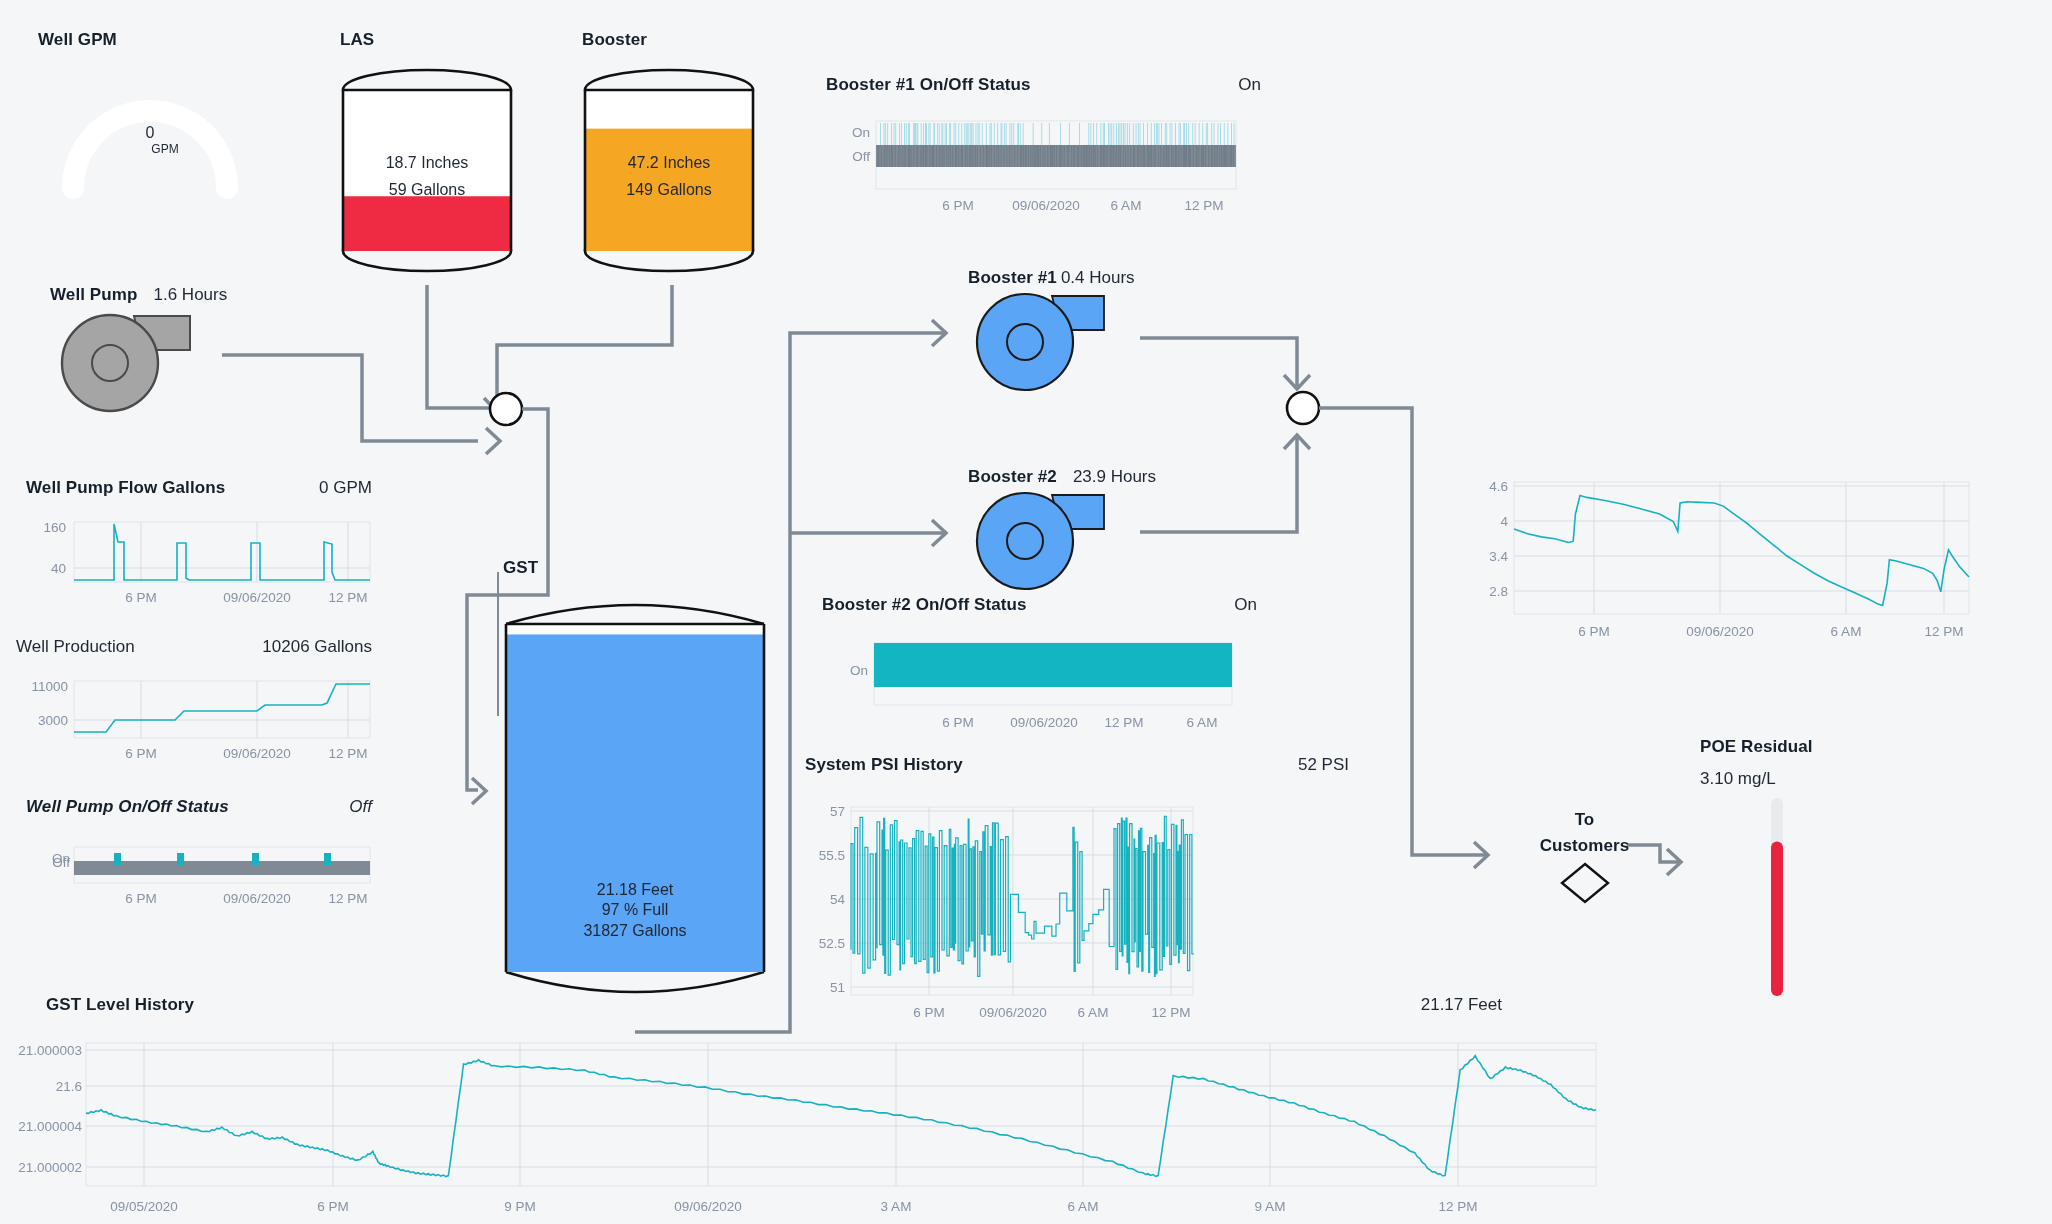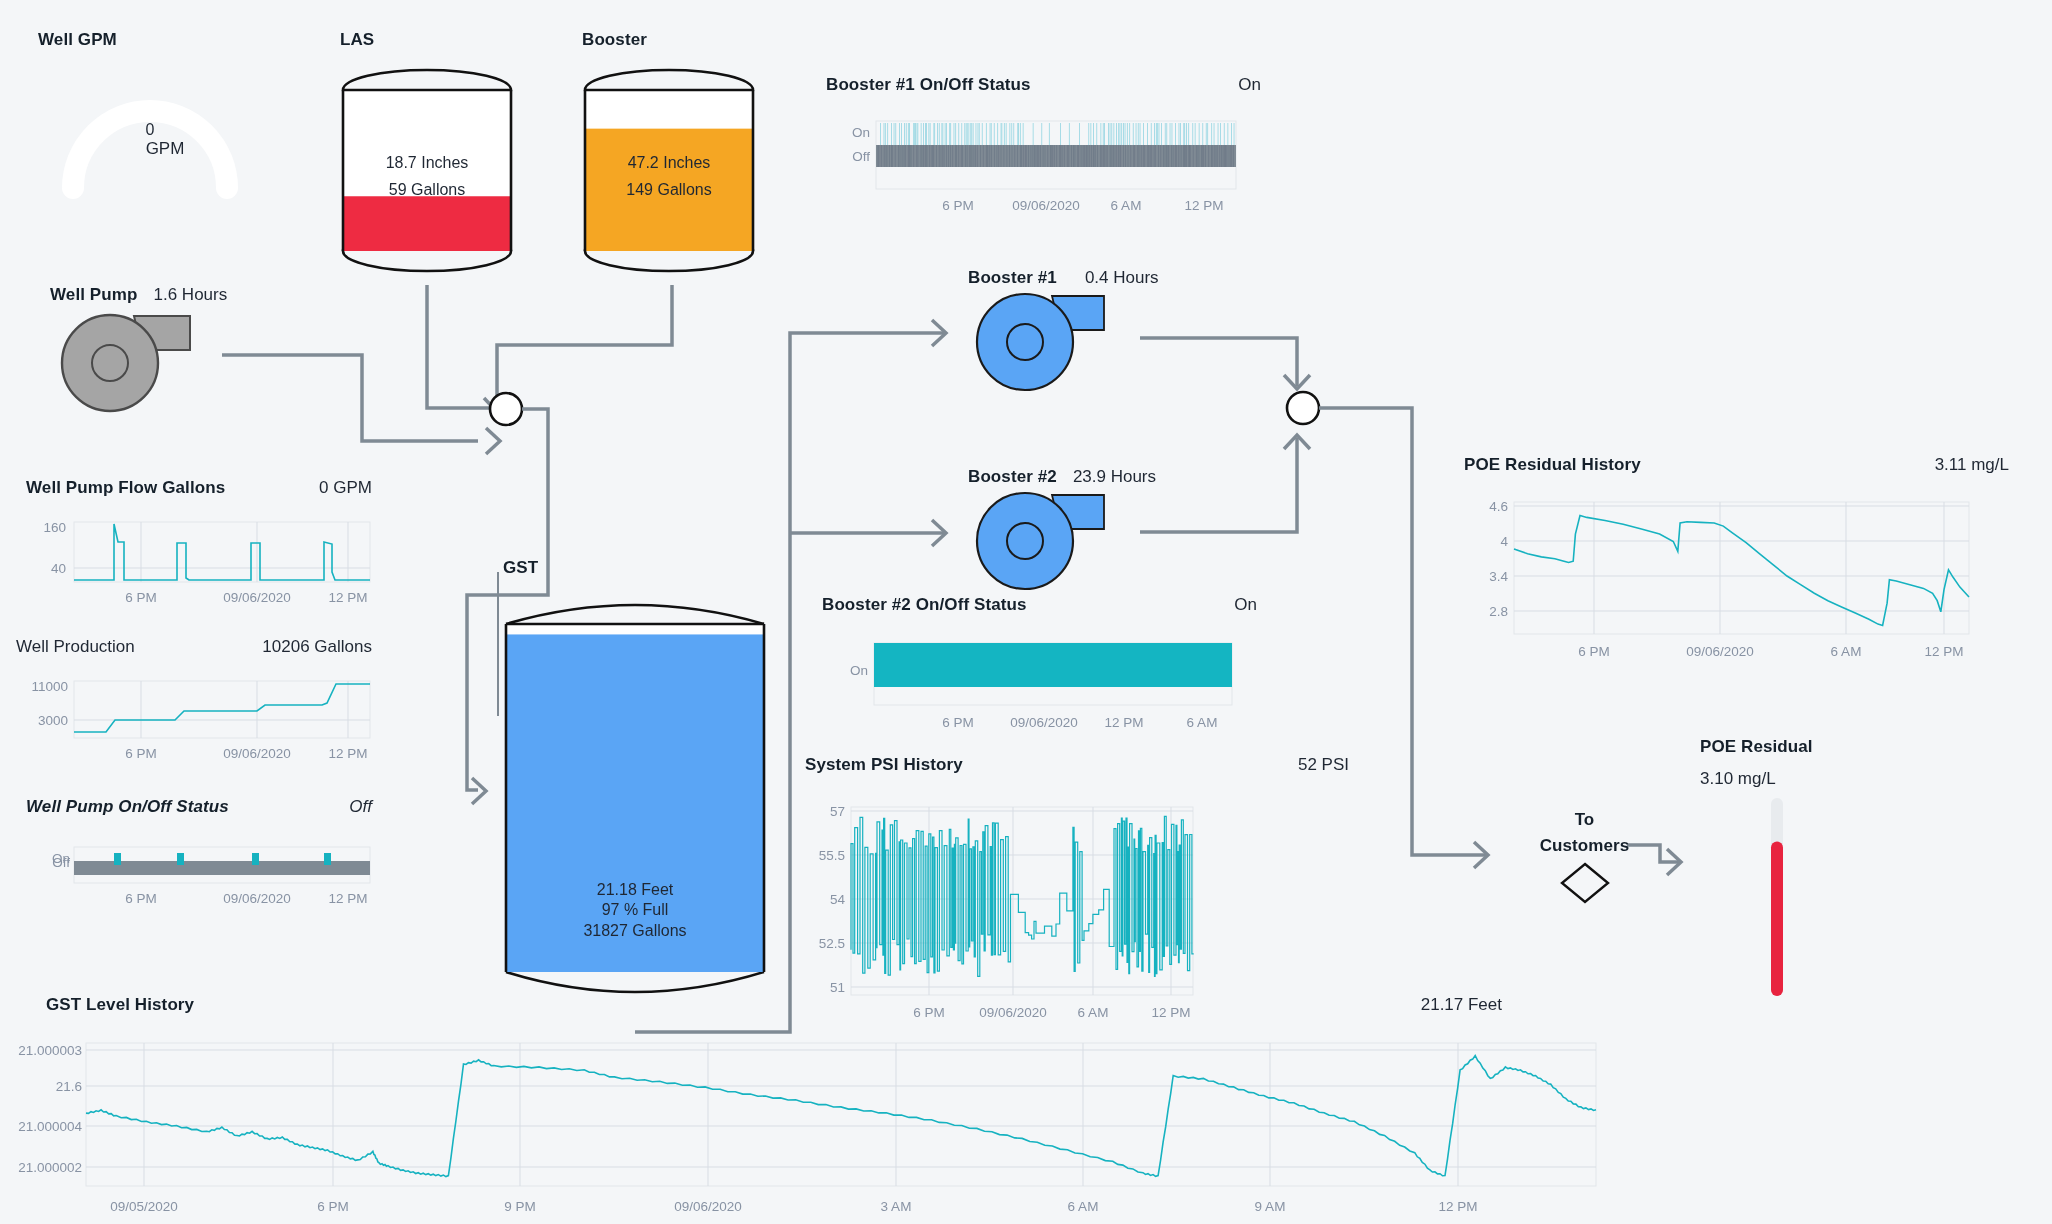--- a/index.html
+++ b/index.html
@@ -31,21 +31,21 @@
 
 <div class="abs" style="left:38px; top:30px; width:230px;">
   <div class="ttl">Well GPM</div>
 </div>
 <div class="abs" style="left:55px; top:60px;">
   <svg width="190" height="135" viewBox="0 0 190 135">
     <path d="M 18 128 A 72 72 0 1 1 172 128" fill="none" stroke="#ffffff" stroke-width="22" stroke-linecap="round"></path>
   </svg>
   <div class="abs" style="left:0; top:0; width:190px; height:135px; display:flex; flex-direction:column; align-items:center; justify-content:center; padding-top:24px;">
     <div style="font-size:16px;">0</div>
-    <div style="font-size:17px;margin-left:30px;">GPM</div>
+    <div style="font-size:12px;margin-left:30px;">GPM</div>
   </div>
 </div>
 
 <div class="abs ttl" style="left:340px; top:30px;">LAS</div>
 <div class="abs" style="left:340px; top:68px;">
   <svg width="175" height="205" viewBox="0 0 175 205">
     <ellipse cx="87" cy="22" rx="84" ry="20" fill="#ffffff" class="tankline"></ellipse>
     <ellipse cx="87" cy="183" rx="84" ry="20" fill="#ffffff" class="tankline"></ellipse>
     <rect x="3" y="22" width="168" height="161" fill="#ffffff" stroke="none"></rect>
     <rect x="3" y="128.26" width="168" height="54.74" fill="#ee2b42" stroke="none"></rect>
@@ -133,21 +133,21 @@
     <rect x="6" y="46.44" width="258" height="337.56" fill="#5aa5f5" stroke="none"></rect>
     <line x1="6" y1="36" x2="264" y2="36" class="tankline"></line>
     <line x1="6" y1="36" x2="6" y2="384" class="tankline"></line>
     <line x1="264" y1="36" x2="264" y2="384" class="tankline"></line>
     <text class="tanklbl" x="135" y="307">21.18 Feet</text>
     <text class="tanklbl" x="135" y="327">97 % Full</text>
     <text class="tanklbl" x="135" y="348">31827 Gallons</text>
   </svg>
 </div>
 
-<div class="abs" style="left:968px; top:268px; display:flex; align-items:baseline; gap:28px;">
+<div class="abs" style="left:968px; top:268px; display:flex; align-items:baseline; gap:4px;">
   <span class="ttl">Booster #1</span>
   <span class="val">0.4 Hours</span>
 </div>
 <div class="abs" style="left:972px; top:290px;">
   <svg width="140" height="105" viewBox="0 0 140 105">
     <path d="M 80 6 L 132 6 L 132 40 L 88 40 Z" fill="#5aa5f5" stroke="#1a1a1a" stroke-width="1.8"></path>
     <circle cx="53" cy="52" r="48" fill="#5aa5f5" stroke="#1a1a1a" stroke-width="2.2"></circle>
     <circle cx="53" cy="52" r="18" fill="#5aa5f5" stroke="#1a1a1a" stroke-width="2"></circle>
   </svg>
 </div>
@@ -624,24 +624,20 @@
         <path d="M46 160.6666666666667 L46.0 54.6 L48.0 54.6 L48.0 164.2 L49.7 164.2 L49.7 38.7 L52.6 38.7 L52.6 164.8 L55.0 164.8 L55.0 28.3 L57.7 28.3 L57.7 184.2 L59.9 184.2 L59.9 58.4 L62.8 58.4 L62.8 179.1 L65.2 179.1 L65.2 64.8 L68.1 64.8 L68.1 170.9 L70.6 170.9 L70.6 64.3 L71.3 64.3 L71.3 158.6 L72.0 158.6 L72.0 32.8 L74.7 32.8 L74.7 155.7 L77.0 155.7 L77.0 41.0 L77.9 41.0 L77.9 166.2 L78.6 166.2 L78.6 29.3 L79.7 29.3 L79.7 184.4 L80.7 184.4 L80.7 61.1 L83.2 61.1 L83.2 186.2 L85.3 186.2 L85.3 35.8 L87.6 35.8 L87.6 150.5 L89.5 150.5 L89.5 31.7 L92.0 31.7 L92.0 155.7 L94.1 155.7 L94.1 52.9 L94.9 52.9 L94.9 180.9 L95.6 180.9 L95.6 51.0 L97.7 51.0 L97.7 174.6 L99.5 174.6 L99.5 54.0 L102.0 54.0 L102.0 150.0 L104.0 150.0 L104.0 58.8 L106.0 58.8 L106.0 167.6 L107.6 167.6 L107.6 49.6 L109.6 49.6 L109.6 174.6 L111.2 174.6 L111.2 41.7 L113.8 41.7 L113.8 172.3 L116.0 172.3 L116.0 42.3 L118.2 42.3 L118.2 170.3 L120.2 170.3 L120.2 57.2 L122.1 57.2 L122.1 183.7 L123.8 183.7 L123.8 44.9 L125.8 44.9 L125.8 167.9 L127.5 167.9 L127.5 48.1 L128.9 48.1 L128.9 183.9 L130.0 183.9 L130.0 58.7 L132.4 58.7 L132.4 182.2 L134.4 182.2 L134.4 41.6 L137.0 41.6 L137.0 161.0 L139.2 161.0 L139.2 56.7 L141.9 56.7 L141.9 166.8 L144.3 166.8 L144.3 40.4 L145.8 40.4 L145.8 158.3 L147.2 158.3 L147.2 59.1 L148.4 59.1 L148.4 161.0 L149.4 161.0 L149.4 55.3 L150.1 55.3 L150.1 154.2 L150.7 154.2 L150.7 48.9 L153.1 48.9 L153.1 171.7 L155.1 171.7 L155.1 56.5 L156.9 56.5 L156.9 174.9 L158.5 174.9 L158.5 55.3 L161.0 55.3 L161.0 162.0 L163.2 162.0 L163.2 30.0 L164.0 30.0 L164.0 158.0 L164.7 158.0 L164.7 59.9 L166.4 59.9 L166.4 152.0 L167.9 152.0 L167.9 57.9 L169.2 57.9 L169.2 167.9 L170.3 167.9 L170.3 51.8 L172.7 51.8 L172.7 187.3 L174.8 187.3 L174.8 62.7 L176.4 62.7 L176.4 145.1 L177.8 145.1 L177.8 42.8 L179.1 42.8 L179.1 162.0 L180.2 162.0 L180.2 36.6 L182.9 36.6 L182.9 145.8 L185.2 145.8 L185.2 57.7 L186.4 57.7 L186.4 166.2 L187.5 166.2 L187.5 33.8 L189.1 33.8 L189.1 165.7 L190.4 165.7 L190.4 34.1 L193.2 34.1 L193.2 165.8 L195.6 165.8 L195.6 50.7 L198.3 50.7 L198.3 162.4 L200.6 162.4 L200.6 47.6 L203.2 47.6 L203.2 172.9 L205.5 172.9 L205.5 105.3 L213.4 105.3 L213.4 123.4 L220.2 123.4 L220.2 143.6 L223.6 143.6 L223.6 146.1 L226.6 146.1 L226.6 150.0 L229.0 150.0 L229.0 132.4 L231.0 132.4 L231.0 144.2 L239.5 144.2 L239.5 137.1 L246.8 137.1 L246.8 147.1 L251.0 147.1 L251.0 135.0 L254.7 135.0 L254.7 104.2 L261.8 104.2 L261.8 121.8 L267.9 121.8 L267.9 38.3 L269.1 38.3 L269.1 182.3 L270.2 182.3 L270.2 53.1 L272.7 53.1 L272.7 174.0 L274.8 174.0 L274.8 62.6 L277.1 62.6 L277.1 151.3 L279.0 151.3 L279.0 141.8 L283.8 141.8 L283.8 134.6 L287.9 134.6 L287.9 125.4 L293.7 125.4 L293.7 120.9 L298.6 120.9 L298.6 100.4 L304.2 100.4 L304.2 157.5 L309.0 157.5 L309.0 39.6 L311.0 39.6 L311.0 180.4 L312.6 180.4 L312.6 34.6 L314.7 34.6 L314.7 162.3 L316.4 162.3 L316.4 29.1 L317.2 29.1 L317.2 167.0 L317.9 167.0 L317.9 32.1 L319.6 32.1 L319.6 155.1 L321.0 155.1 L321.0 29.0 L322.0 29.0 L322.0 173.5 L322.9 173.5 L322.9 58.0 L323.8 58.0 L323.8 184.6 L324.6 184.6 L324.6 34.7 L327.0 34.7 L327.0 162.7 L329.0 162.7 L329.0 50.0 L329.7 50.0 L329.7 152.6 L330.3 152.6 L330.3 59.5 L332.0 59.5 L332.0 177.9 L333.5 177.9 L333.5 41.8 L334.5 41.8 L334.5 162.5 L335.4 162.5 L335.4 39.3 L336.8 39.3 L336.8 182.1 L338.0 182.1 L338.0 62.7 L340.5 62.7 L340.5 145.1 L342.7 145.1 L342.7 56.3 L343.7 56.3 L343.7 183.5 L344.6 183.5 L344.6 48.7 L346.8 48.7 L346.8 158.4 L348.7 158.4 L348.7 64.7 L349.5 64.7 L349.5 187.3 L350.1 187.3 L350.1 46.3 L351.1 46.3 L351.1 184.7 L351.9 184.7 L351.9 54.0 L354.8 54.0 L354.8 180.8 L357.2 180.8 L357.2 53.5 L358.4 53.5 L358.4 167.4 L359.4 167.4 L359.4 27.3 L361.2 27.3 L361.2 157.0 L362.8 157.0 L362.8 60.6 L364.8 60.6 L364.8 175.3 L366.5 175.3 L366.5 35.3 L368.9 35.3 L368.9 166.1 L371.0 166.1 L371.0 36.4 L371.9 36.4 L371.9 155.6 L372.7 155.6 L372.7 62.5 L373.5 62.5 L373.5 173.7 L374.2 173.7 L374.2 56.2 L375.4 56.2 L375.4 160.1 L376.4 160.1 L376.4 30.8 L378.3 30.8 L378.3 164.3 L380.0 164.3 L380.0 45.7 L382.5 45.7 L382.5 181.7 L384.7 181.7 L384.7 45.5 L386.9 45.5 L386.9 164.8 L388.7 164.8" class="tealthin" stroke="#16b2c0" stroke-width="1.2" fill="none"></path>
       </g>
     <text class="axlbl" x="124" y="228" text-anchor="middle">6 PM</text>
     <text class="axlbl" x="208" y="228" text-anchor="middle">09/06/2020</text>
     <text class="axlbl" x="288" y="228" text-anchor="middle">6 AM</text>
     <text class="axlbl" x="366" y="228" text-anchor="middle">12 PM</text>
   </svg>
 </div>
 
 <div class="abs" style="left:1464px; top:455px; width:545px;">
-  <div style="display:flex; justify-content:space-between; align-items:baseline;">
-    <span class="ttl">POE Residual History</span>
-    <span class="val">3.11 mg/L</span>
-  </div>
   <svg width="545" height="175" viewBox="0 0 545 175" style="margin-top:14px;" id="poesvg">
     <text class="axlbl" x="44" y="22" text-anchor="end">4.6</text>
     <text class="axlbl" x="44" y="57" text-anchor="end">4</text>
     <text class="axlbl" x="44" y="92" text-anchor="end">3.4</text>
     <text class="axlbl" x="44" y="127" text-anchor="end">2.8</text>
     <rect x="50" y="13" width="455" height="132" class="frame"></rect>
     <line x1="50" y1="17" x2="505" y2="17" class="gridline"></line>
     <line x1="50" y1="52" x2="505" y2="52" class="gridline"></line>
     <line x1="50" y1="87" x2="505" y2="87" class="gridline"></line>
     <line x1="50" y1="122" x2="505" y2="122" class="gridline"></line>

